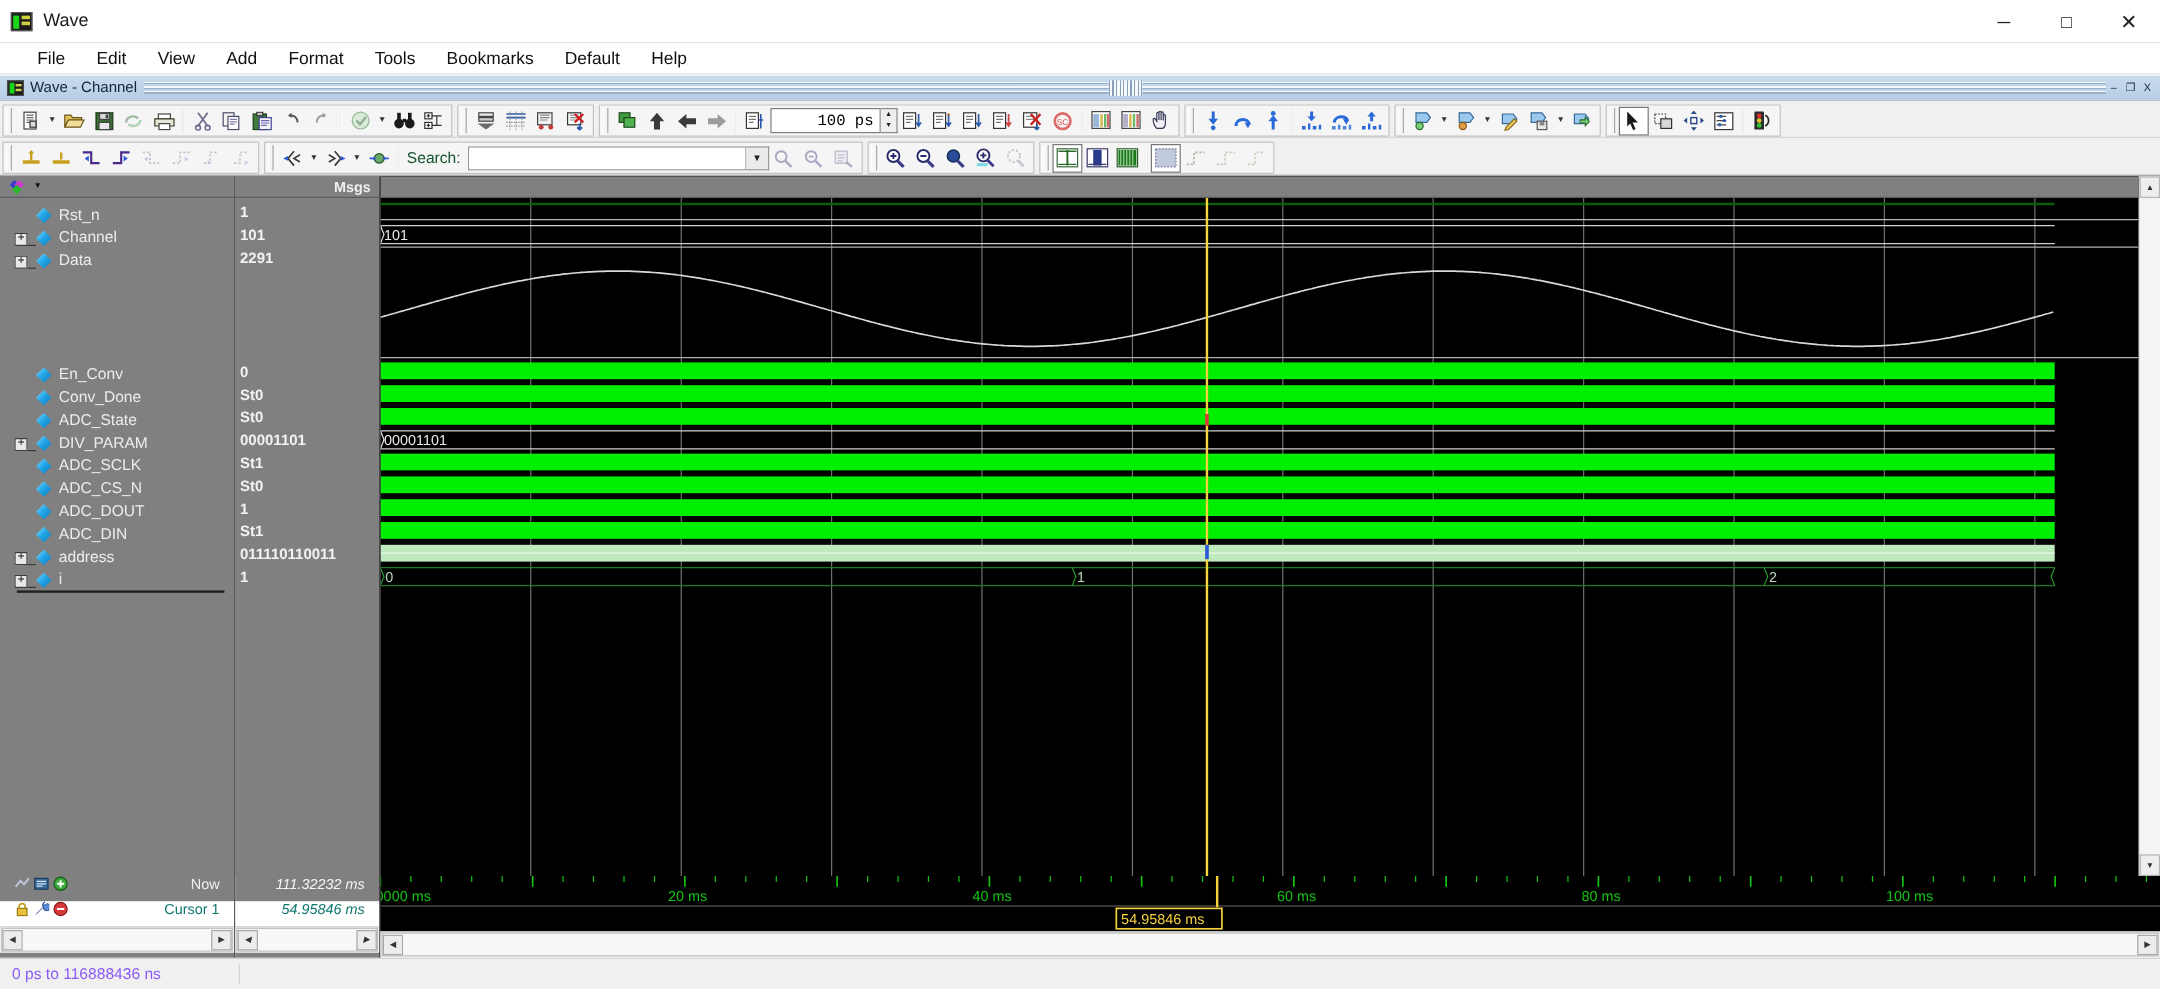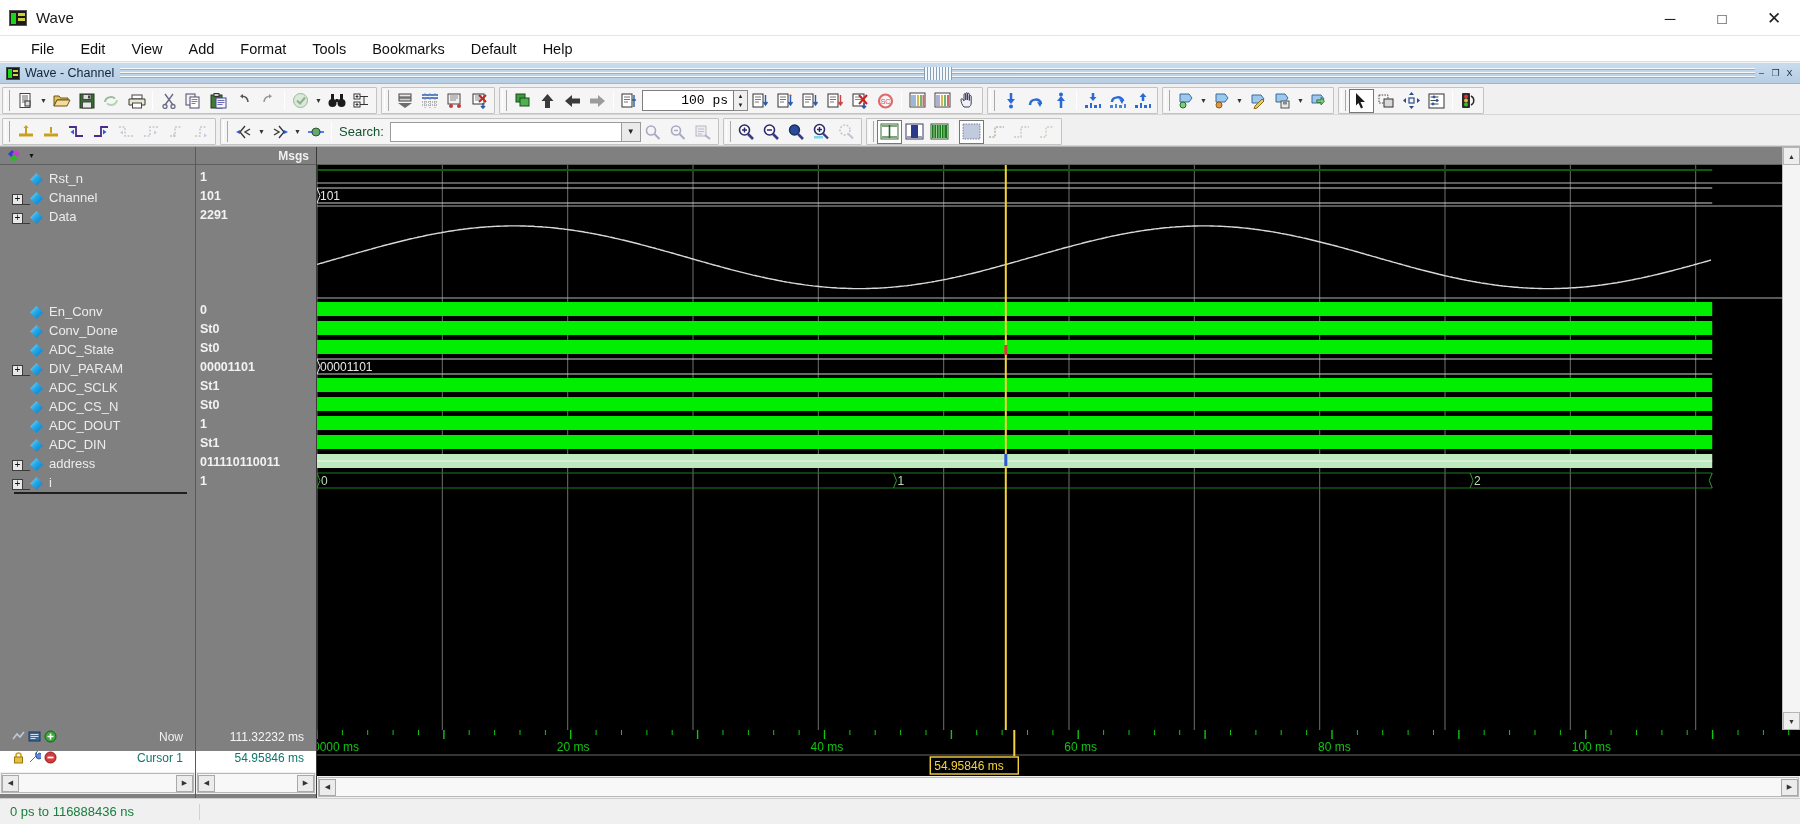--- a/index.html
+++ b/index.html
@@ -336,21 +336,21 @@
   .cur-names {
     width: 196px;
     background: #808080;
     border-right: 1px solid #5a5a5a;
     display:flex; flex-direction: column;
   }
   .cur-values {
     width: 121px;
     background: #808080;
     border-right: 1px solid #3a3a3a;
-    display:flex; flex-direction: column;
+    display:flex; flex-direction: column; font-style: italic;
   }
   .cur-row {
     height: 21px;
     display: flex; align-items: flex-start;
     font-size: 12px;
     padding: 0 12px;
   }
   .cur-row.names { justify-content: flex-end; color: #f0f0f0; gap:0; }
   .cur-row.names .labeltext { margin-left:auto; }
   .cur-row.values { justify-content: flex-end; color: #f5f5f5; }
@@ -380,21 +380,21 @@
   .hs-track { flex:1; background: #f8f8f8; height:17px; }
 
   .statusbar {
     height: 26px;
     background: #f0f0f0;
     border-top: 1px solid #cfcfcf;
     display: flex;
     align-items: center;
   }
   .status-cell {
-    font-size: 13px; color: #15803d;
+    font-size: 13px; color: #8b5cf6;
     padding-left: 10px;
     height: 16px; display:flex; align-items:center;
   }
   .status-cell.first { width: 200px; border-right: 1px solid #d2d2d2; }
 </style>
 </head>
 <body>
 
 <div class="titlebar">
   <span class="tb-icon"></span>

